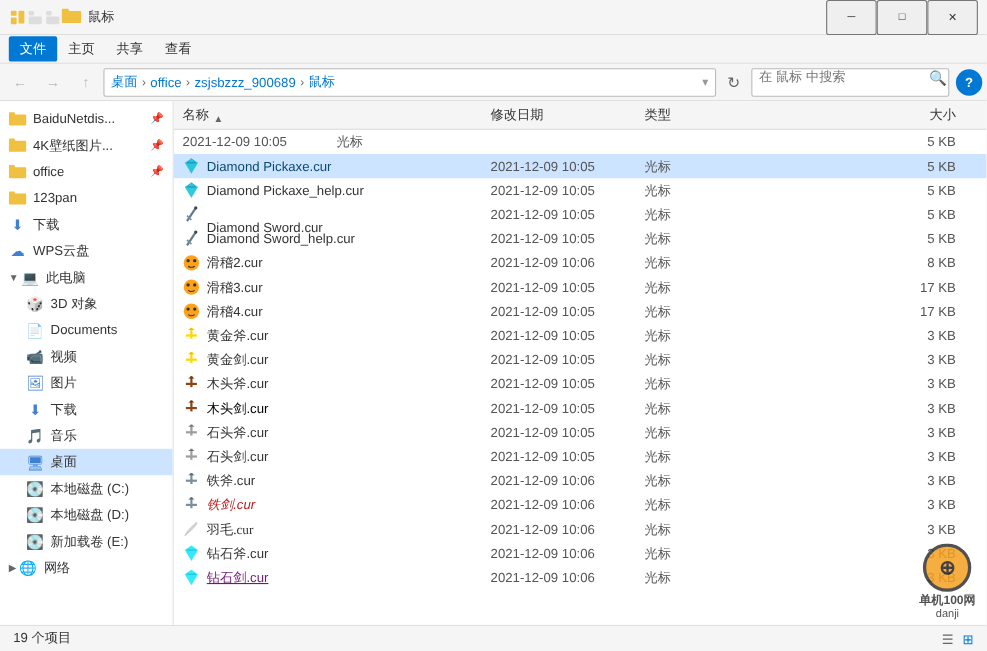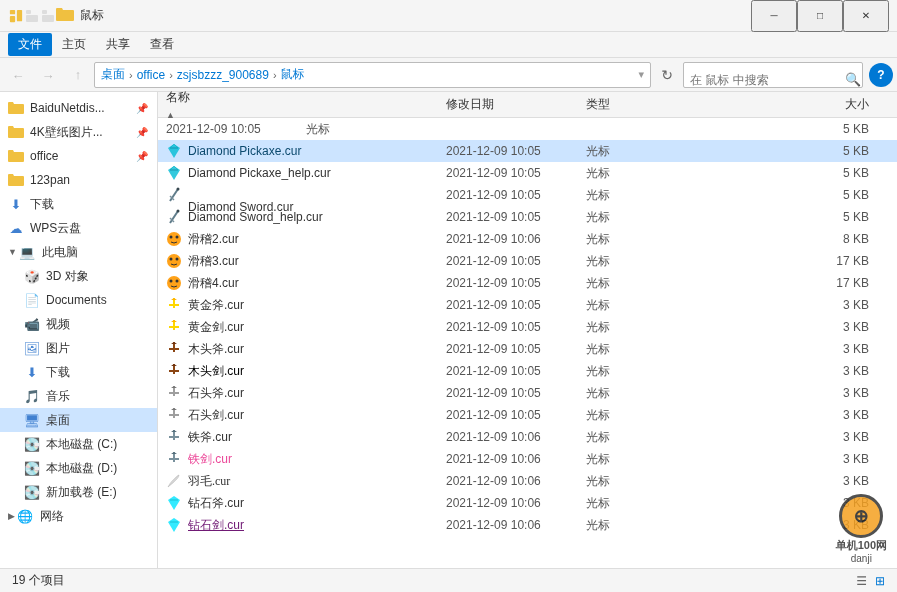--- a/index.html
+++ b/index.html
@@ -71,21 +71,21 @@
       display: flex; align-items: center; justify-content: center;
       cursor: pointer; border-radius: 2px; color: #666;
       border: none; background: transparent; font-size: 14px;
     }
     .search-box {
       width: 180px;
       height: 26px;
       border: 1px solid #bbb;
       border-radius: 2px;
       display: flex;
-      align-items: flex-end;
+      align-items: flex-start;
       background: white;
       padding: 0 6px;
     }
     .search-input {
       border: none; outline: none; font-size: 12px; flex: 1; background: transparent; color: #333;
     }
     .search-icon-btn { color: #666; cursor: pointer; font-size: 13px; }
     .help-btn {
       width: 24px; height: 24px;
       background: #0078d4;
@@ -133,21 +133,21 @@
     .column-header {
       display: flex;
       align-items: center;
       padding: 4px 8px;
       background: #f5f5f5;
       border-bottom: 1px solid #ddd;
       font-size: 12px;
       color: #333;
       height: 26px;
     }
-    .col-name { width: 280px; cursor: pointer; display: flex; align-items: flex-start; gap: 4px; flex-direction: column; }
+    .col-name { width: 280px; cursor: pointer; display: flex; align-items: flex-end; gap: 4px; }
     .col-date { width: 140px; cursor: pointer; }
     .col-type { width: 80px; cursor: pointer; }
     .col-size { flex: 1; cursor: pointer; text-align: right; padding-right: 20px; }
     .sort-arrow { font-size: 9px; color: #666; }
 
     .file-list { overflow-y: auto; flex: 1; }
     .file-row {
       display: flex;
       align-items: center;
       padding: 2px 8px;
@@ -600,21 +600,21 @@
   </div>
         <div class="file-row">
     <div class="file-cell-name">
       <span class="file-icon">
               <svg width="16" height="16" viewBox="0 0 16 16">
                 <rect x="7" y="1" width="2" height="10" fill="#78909c"></rect>
                 <rect x="3" y="7" width="10" height="2" fill="#78909c"></rect>
                 <polygon points="5,3 8,1 11,3" fill="#546e7a"></polygon>
               </svg>
             </span>
-      <span style="color:#ec4899;">铁剑.cur</span>
+      <span style="color:#b91c1c;font-style:italic;">铁剑.cur</span>
     </div>
     <div class="file-cell-date">2021-12-09 10:06</div>
     <div class="file-cell-type">光标</div>
     <div class="file-cell-size">3 KB</div>
   </div>
         <div class="file-row">
     <div class="file-cell-name">
       <span class="file-icon">
               <svg width="16" height="16" viewBox="0 0 16 16">
                 <path d="M2 14 Q4 10 6 8 Q8 6 10 4 Q12 2 13 2 Q13 4 11 6 Q9 8 7 10 Z" fill="#ddd" stroke="#bbb" stroke-width="0.5"></path>

